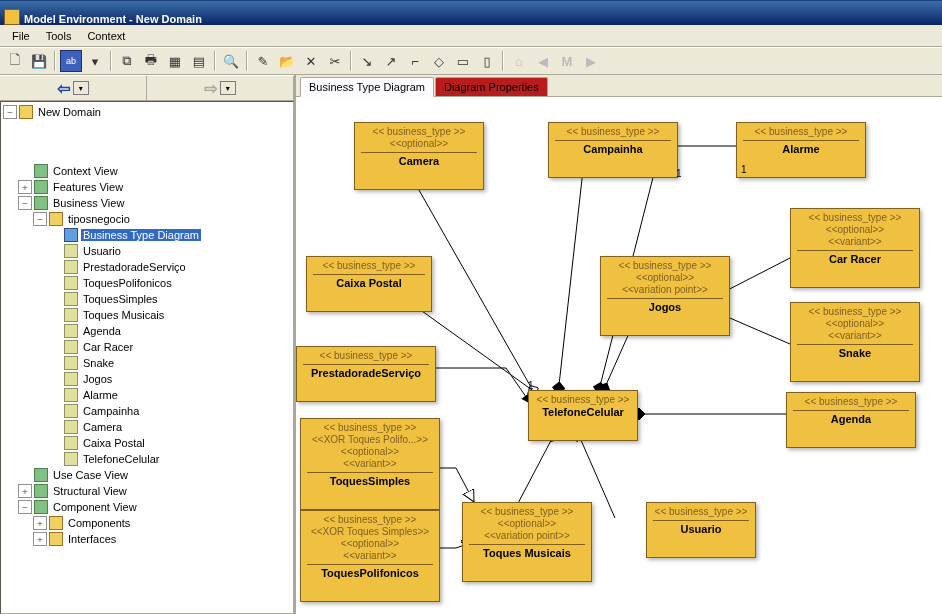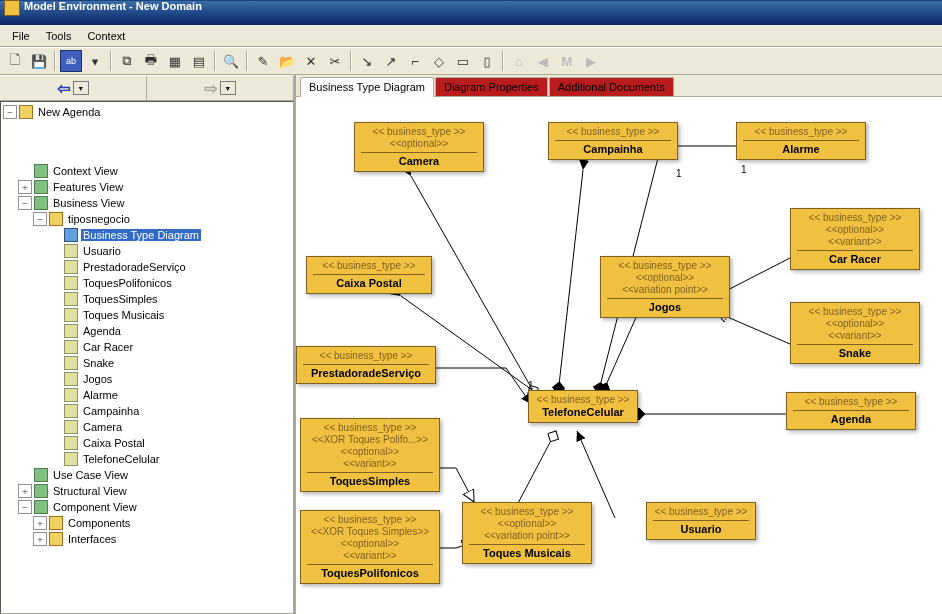--- a/index.html
+++ b/index.html
@@ -1,17 +1,17 @@
 <!DOCTYPE html>
 <html><head>
 <meta charset="utf-8">
 <style>
 *{box-sizing:border-box;margin:0;padding:0;font-family:Tahoma,Arial,sans-serif;font-size:11px;user-select:none}
 html,body{width:942px;height:614px;overflow:hidden;background:#ece9d8}
-.titlebar{height:25px;background:linear-gradient(#0a246a,#3a6ea5 5%,#0a246a);color:#fff;display:flex;align-items:flex-start;padding:0 4px;font-weight:bold;font-size:12px}
+.titlebar{height:25px;background:linear-gradient(#0a246a,#3a6ea5 5%,#0a246a);color:#fff;display:flex;align-items:flex-end;padding:0 4px;font-weight:bold;font-size:12px}
 .titlebar .ticon{width:16px;height:16px;background:#f0c040;border:1px solid #806020;margin-right:4px;display:inline-block}
 .menubar{height:22px;background:#ece9d8;display:flex;align-items:center;padding:0 4px;border-bottom:1px solid #aca899}
 .menubar span{padding:2px 8px;cursor:default}
 .toolbar{height:28px;background:#ece9d8;border-top:1px solid #fff;border-bottom:1px solid #aca899;display:flex;align-items:center;padding:0 4px;gap:2px}
 .tbtn{width:22px;height:22px;display:flex;align-items:center;justify-content:center;border:1px solid transparent;cursor:pointer;font-size:13px;color:#333}
 .tsep{width:2px;height:20px;border-left:1px solid #aca899;border-right:1px solid #fff;margin:0 2px}
 .main{display:flex;height:539px}
 .left{width:296px;border-right:2px solid #aca899;display:flex;flex-direction:column;background:#ece9d8}
 .navrow{height:26px;border-bottom:1px solid #aca899;border-top:1px solid #fff;display:flex;align-items:center}
 .navblk{flex:1;display:flex;align-items:center;justify-content:center;border-right:1px solid #aca899;height:100%}
@@ -29,21 +29,21 @@
 .i-item{background:#e0e0a0;border:1px solid #909060}
 .i-view{background:#80c080;border:1px solid #508050}
 .tlabel{padding:0 2px}
 .tlabel.sel{background:#316ac5;color:#fff}
 .right{flex:1;display:flex;flex-direction:column;background:#ece9d8}
 .tabs{height:22px;display:flex;align-items:flex-end;padding:2px 4px 0;background:#ece9d8;border-bottom:1px solid #aca899}
 .tab{padding:3px 8px;border:1px solid #aca899;border-bottom:none;background:#b91c1c;margin-right:1px;border-radius:2px 2px 0 0;cursor:pointer;position:relative}
 .tab.active{background:#fcfcfe;border-bottom:1px solid #fcfcfe;margin-bottom:-1px;z-index:2}
 .canvas{flex:1;background:#fff;position:relative;overflow:hidden;border-top:1px solid #fff}
 .svglayer{position:absolute;inset:0;width:100%;height:100%;pointer-events:none}
-.box{position:absolute;background:#f0c040;border:1px solid #806020;box-shadow:2px 2px 4px rgba(0,0,0,.3);text-align:center;padding:3px 6px 4px}
+.box{position:absolute;background:#f0c040;border:1px solid #806020;box-shadow:2px 2px 4px rgba(0,0,0,.3);text-align:center;padding:3px 6px 22px}
 .box .st{color:#806020;font-size:10px;line-height:12px}
 .box .nm{font-weight:bold;color:#000;font-size:11px;border-top:1px solid #806020;margin-top:2px;padding-top:2px}
 .box .nm.noline{border-top:none;margin-top:0;padding-top:0}
 .edge-lbl{position:absolute;font-size:10px;color:#000;background:transparent}
 </style>
 </head>
 <body>
 
 <div class="titlebar">
   <span class="ticon"></span>
@@ -97,21 +97,21 @@
         </div>
       <div class="navblk">
           <span class="arr grey">⇨</span>
           <span class="navdrop">▾</span>
         </div>
     </div>
     <div class="tree" id="tree">
         <div class="tn" style="padding-left: 2px;">
           <span class="tw">−</span>
           <span class="ticon2 i-folder"></span>
-          <span class="tlabel">New Agenda</span>
+          <span class="tlabel">New Domain</span>
         </div>
         <div class="tn" style="padding-left: 17px; margin-top: 43px;">
           <span class="tw blank"></span>
           <span class="ticon2 i-view"></span>
           <span class="tlabel">Context View</span>
         </div>
         <div class="tn" style="padding-left: 17px;">
           <span class="tw">+</span>
           <span class="ticon2 i-view"></span>
           <span class="tlabel">Features View</span>
@@ -226,21 +226,20 @@
           <span class="ticon2 i-folder"></span>
           <span class="tlabel">Interfaces</span>
         </div>
       </div>
   </div>
 
   <div class="right">
     <div class="tabs">
       <div class="tab active">Business Type Diagram</div>
       <div class="tab">Diagram Properties</div>
-      <div class="tab">Additional Documents</div>
     </div>
     <div class="canvas">
       <svg class="svglayer">
         <defs>
           <marker id="arr" markerWidth="12" markerHeight="12" refX="10" refY="5" orient="auto">
               <path d="M0,0 L10,5 L0,10 z" fill="#000"></path>
             </marker>
           <marker id="oarr" markerWidth="14" markerHeight="14" refX="12" refY="6" orient="auto">
               <path d="M0,0 L12,6 L0,12 z" fill="#fff" stroke="#000"></path>
             </marker>

